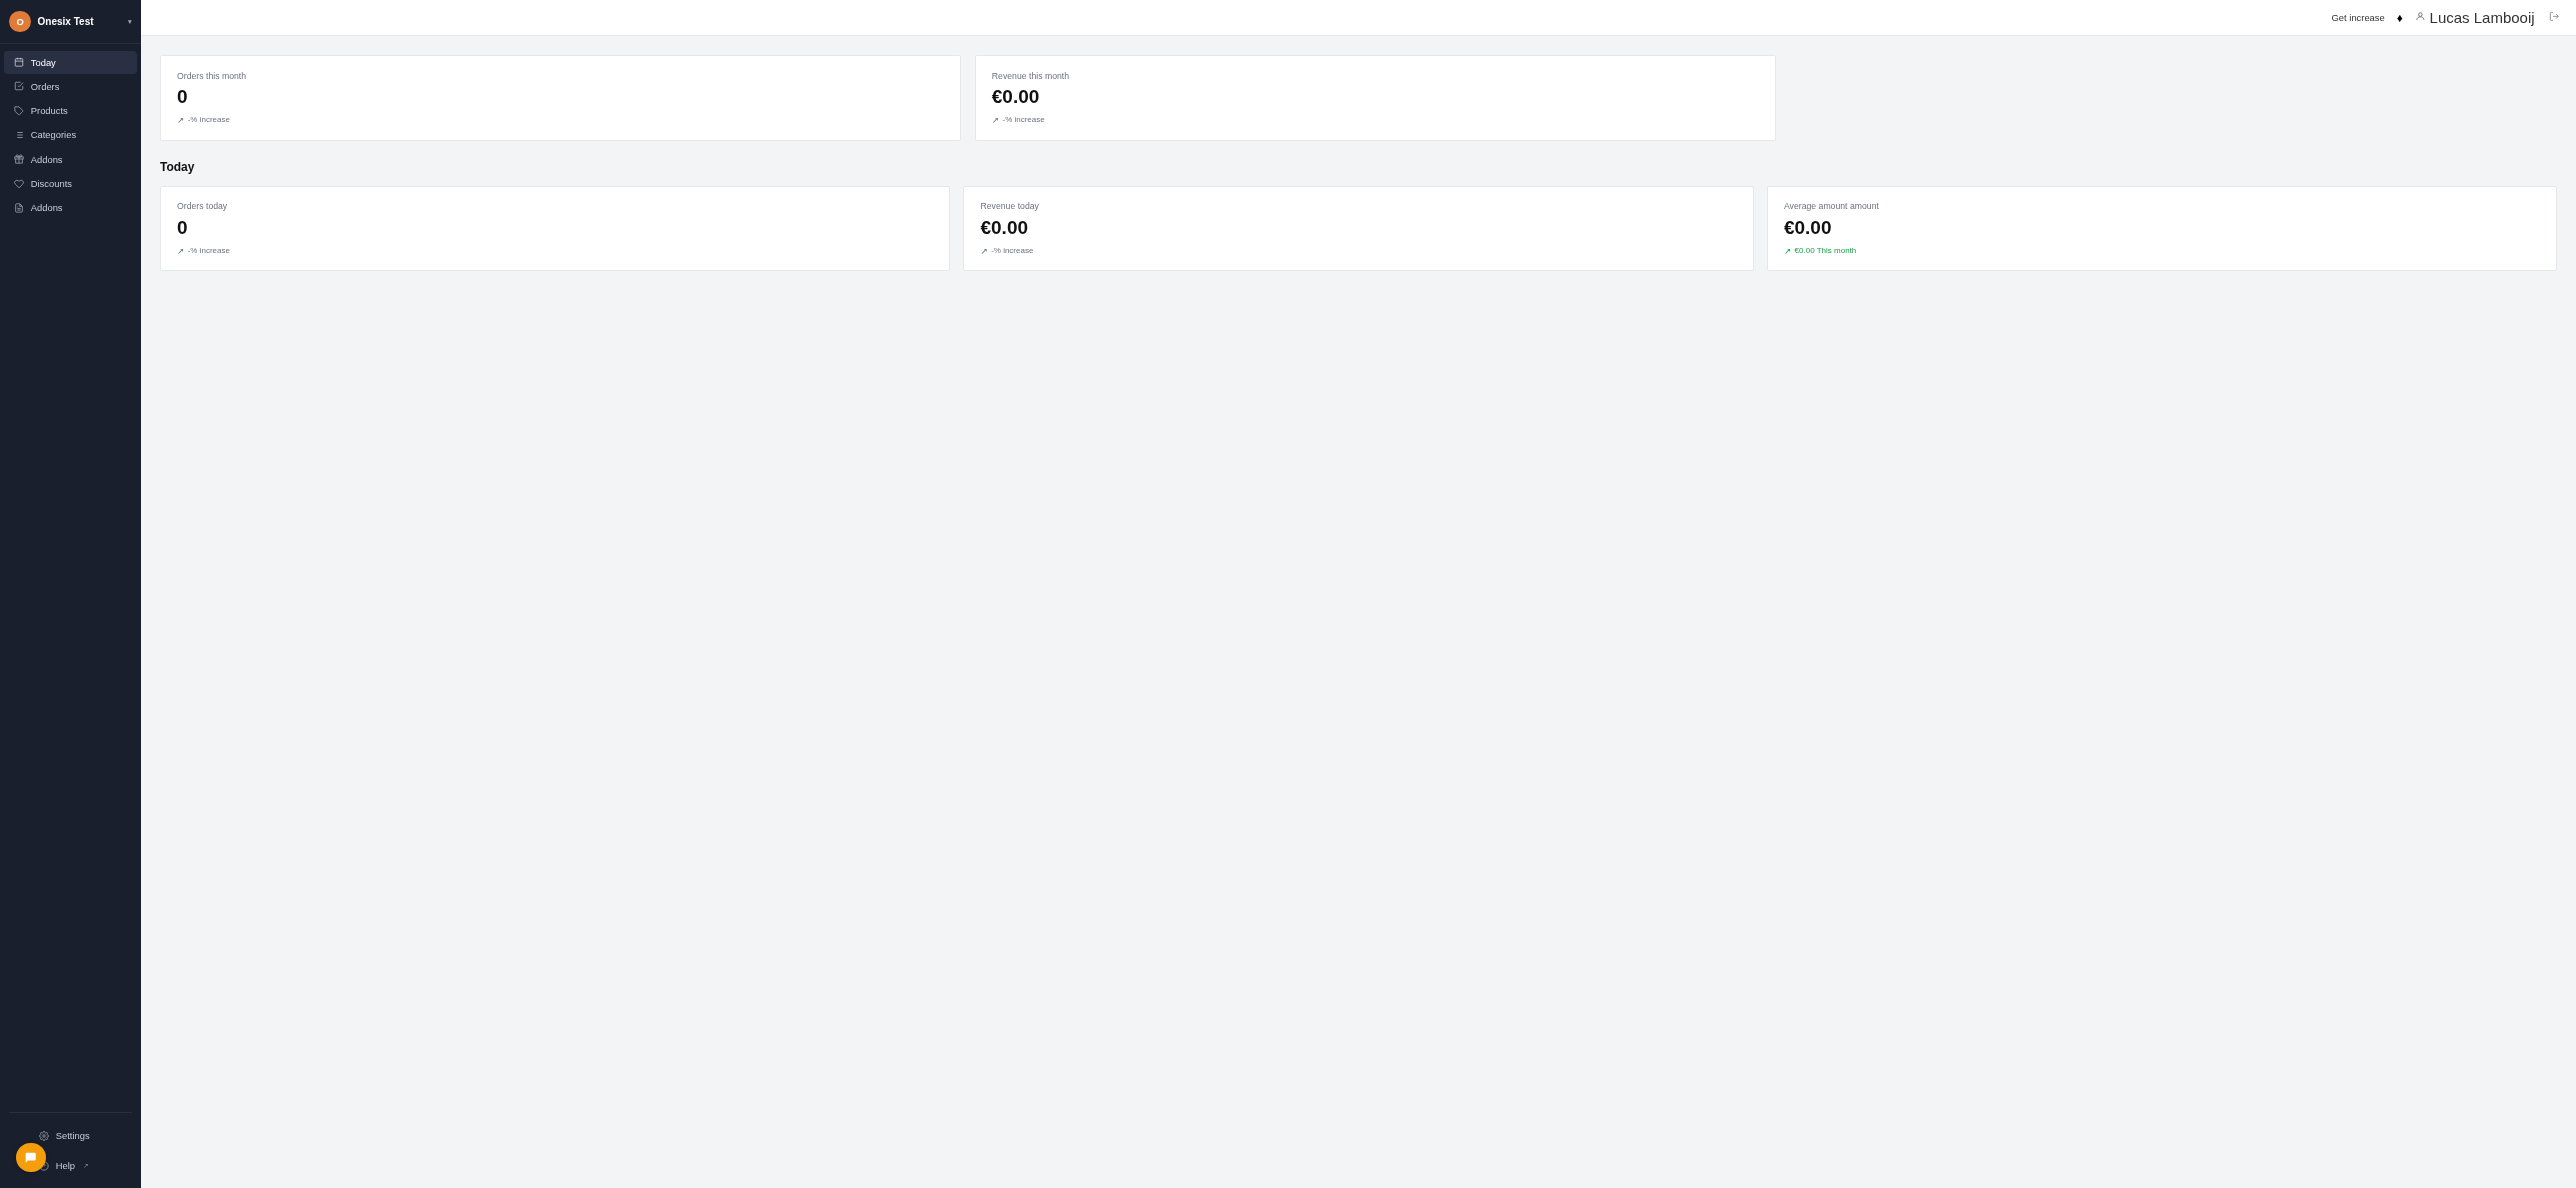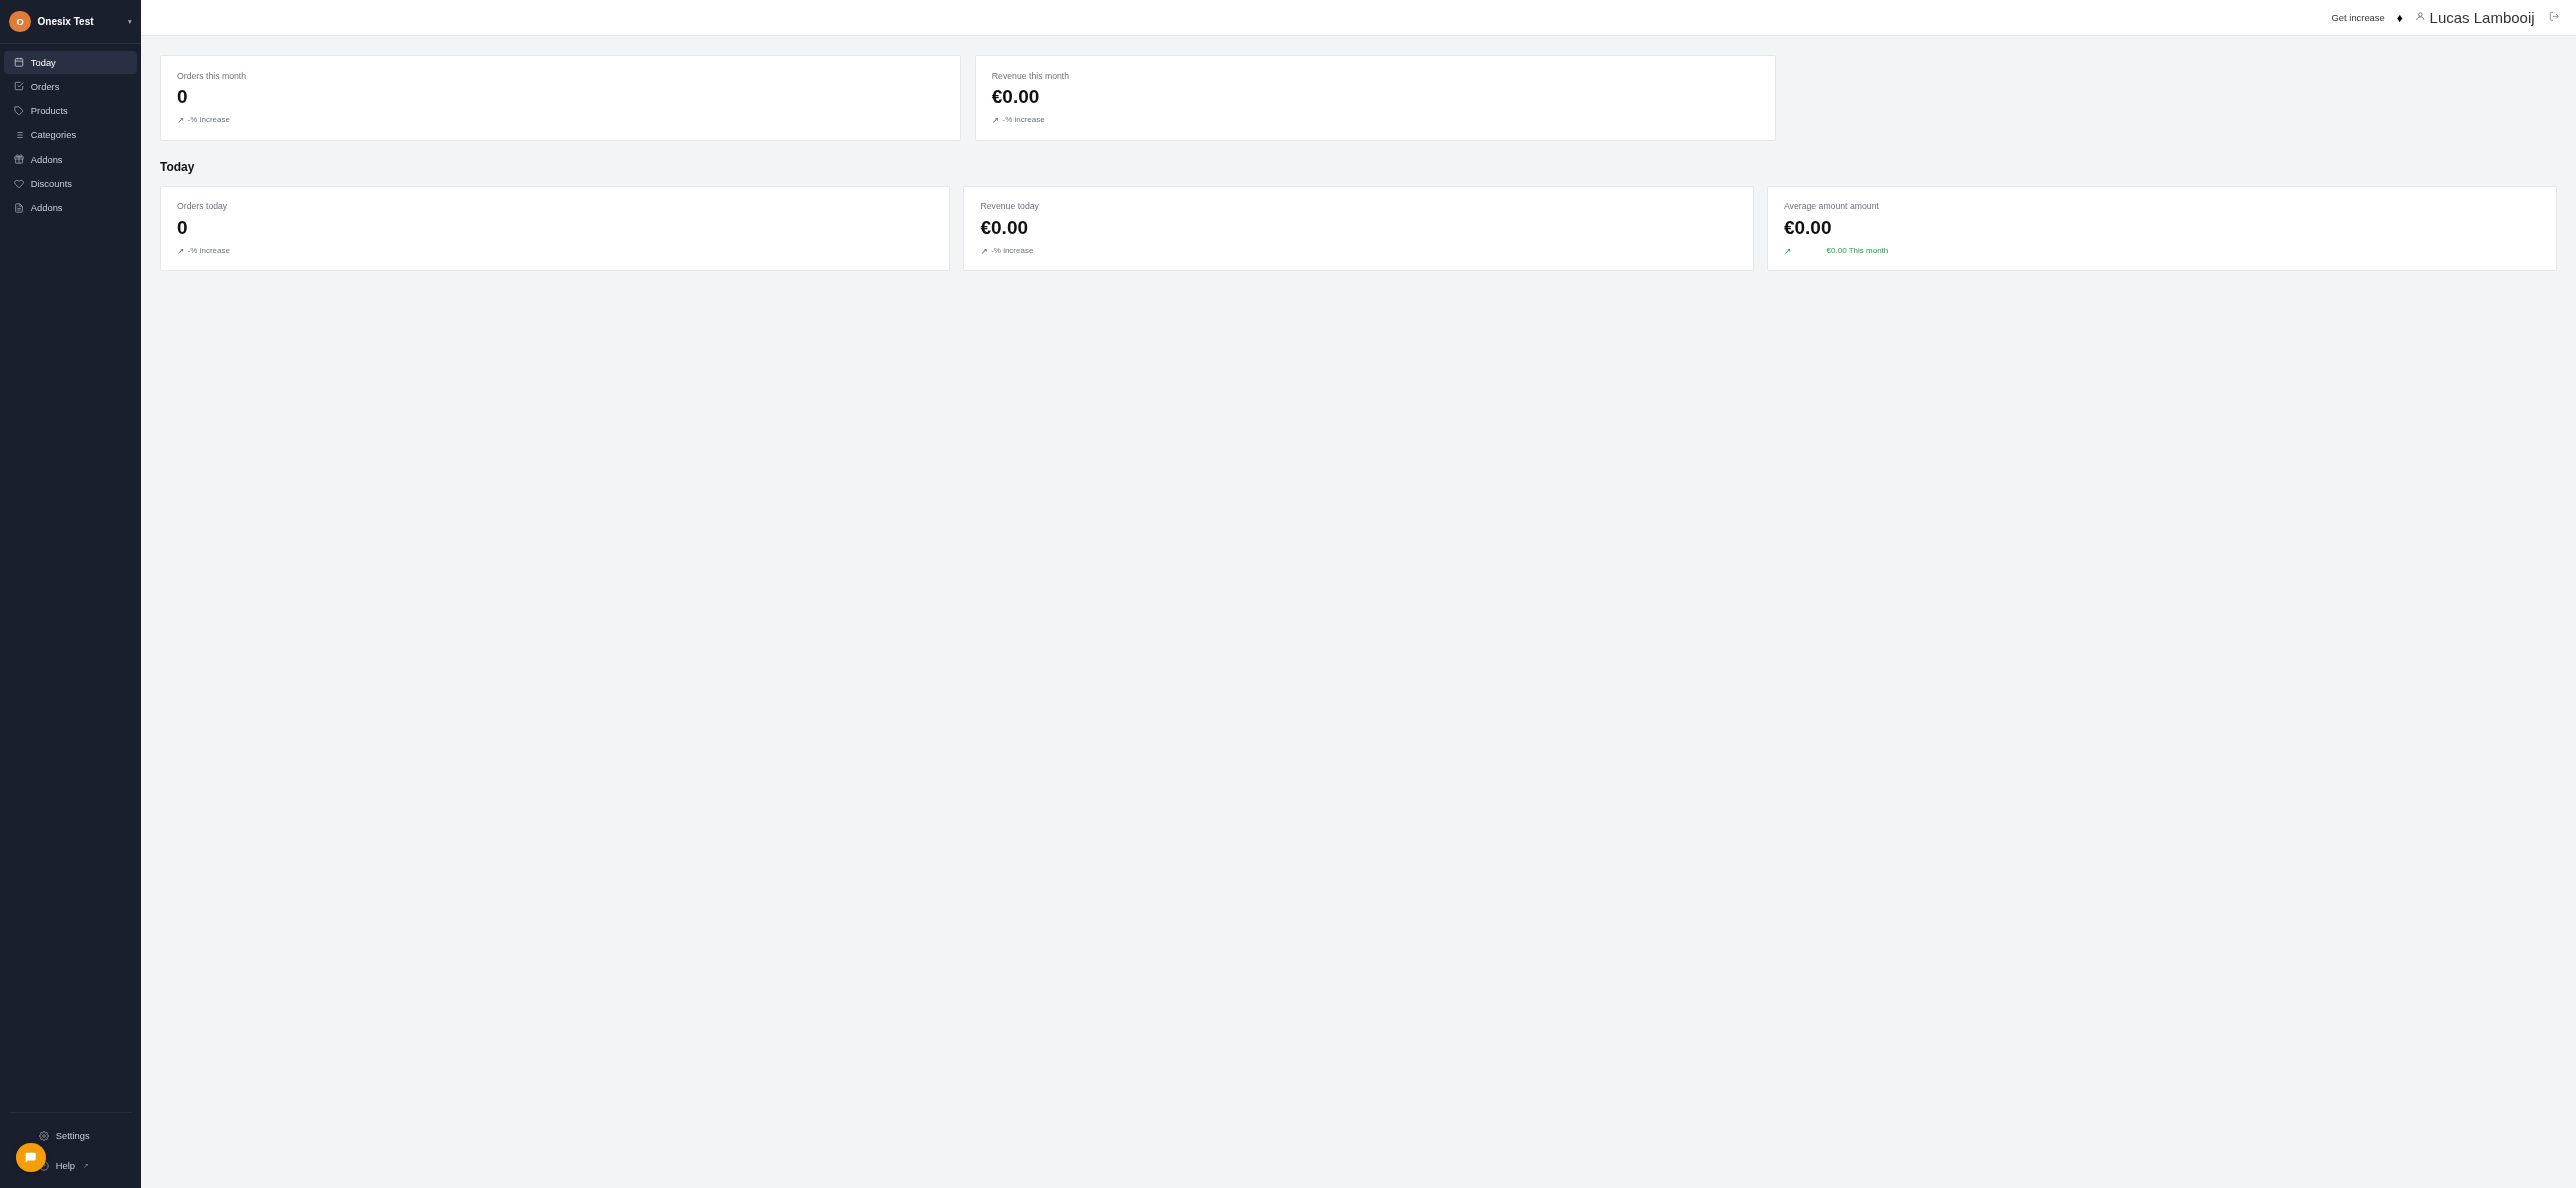--- a/index.html
+++ b/index.html
@@ -345,21 +345,21 @@
         <div class="card-footer">
           <span style="font-size:8.7px;">↗</span>
           <span>-% increase</span>
         </div>
       </div>
       <div class="card">
         <div class="card-title">Average amount amount</div>
         <div class="card-value">€0.00</div>
         <div class="card-footer green">
           <span style="font-size:8.7px; color:#16a34a;">↗</span>
-          <span style="color:#16a34a;margin-left:32px;">€0.00 This month</span>
+          <span style="color:#16a34a;">€0.00 This month</span>
         </div>
       </div>
     </div>
   </main>
 </div>
 
 <div id="chat-bubble">
   <svg width="13.4" height="13.4" viewBox="0 0 24 24" fill="white">
       <path d="M21 15a2 2 0 0 1-2 2H7l-4 4V5a2 2 0 0 1 2-2h14a2 2 0 0 1 2 2z"></path>
     </svg>

